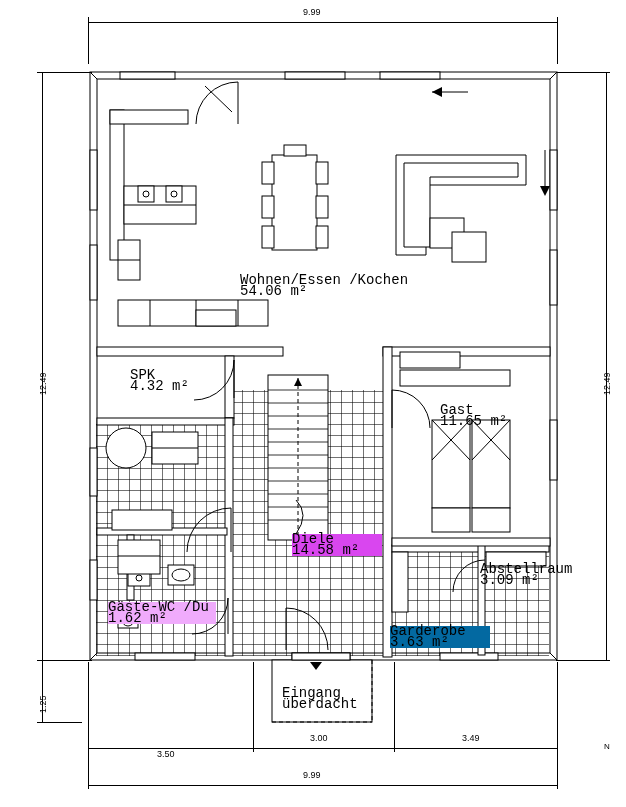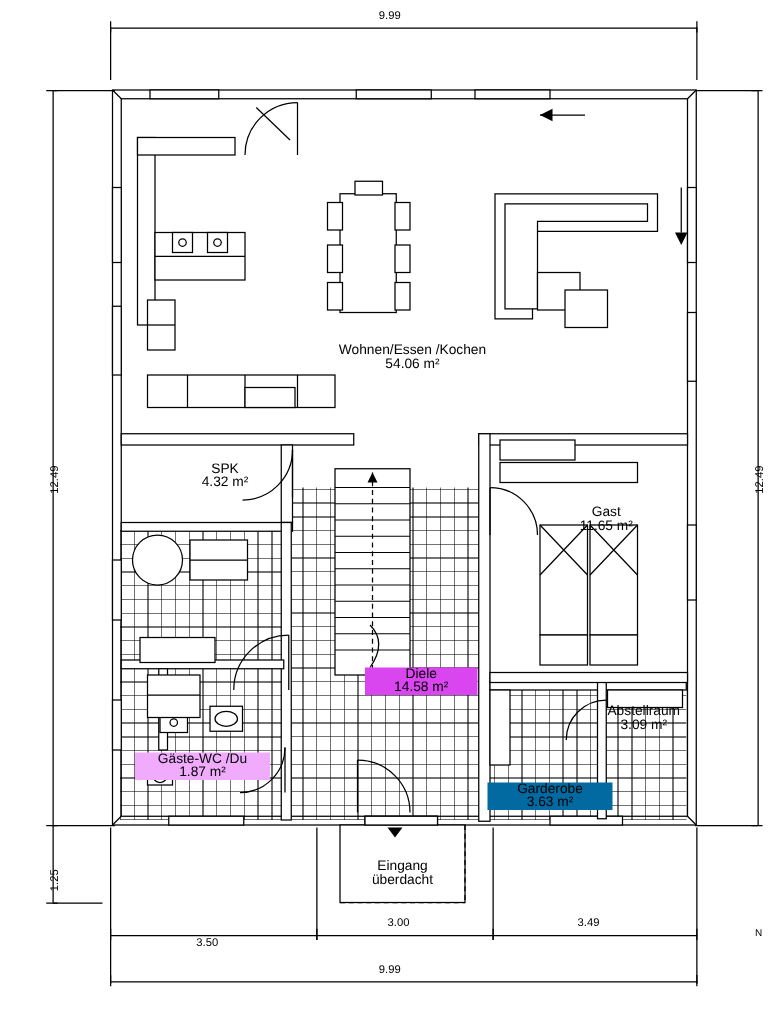--- a/index.html
+++ b/index.html
@@ -6,21 +6,21 @@
   body{font-family:"Liberation Sans", sans-serif;}
   #plan{
     position:relative;
     width:626px;height:807px;
     background:#fff;
     overflow:hidden;
   }
   .ln{position:absolute;background:#000;}
   .h{height:1px;}
   .v{width:1px;}
-  .lbl{position:absolute;font-size:11px;color:#000;text-align:center;line-height:11px;white-space:nowrap;}
+  .lbl{position:absolute;font-size:14px;color:#000;text-align:left;line-height:11px;white-space:nowrap;font-family:Liberation Mono, monospace;}
   .dim{position:absolute;font-size:9px;color:#000;white-space:nowrap;text-align:center;}
   .dimv{position:absolute;font-size:9px;color:#000;white-space:nowrap;transform:rotate(-90deg);transform-origin:left top;}
   .tick{position:absolute;width:1px;height:9px;background:#000;}
   .tickh{position:absolute;height:1px;width:9px;background:#000;}
   .hatch{position:absolute;
      background-image:
        repeating-linear-gradient(0deg, rgba(0,0,0,.55) 0 1px, transparent 1px 11px),
        repeating-linear-gradient(90deg, rgba(0,0,0,.55) 0 1px, transparent 1px 11px);
   }
   svg.ov{position:absolute;left:0;top:0;width:626px;height:807px;pointer-events:none;}
@@ -261,21 +261,21 @@
     <span>3.09 m²</span>
   </div>
 
   <div class="lbl" style="left:390px;top:626px;width:100px;background:#0369a1;">
     <span>Garderobe</span><br>
     <span>3.63 m²</span>
   </div>
 
   <div class="lbl" style="left:108px;top:602px;width:108px;background:#f0abfc;">
     <span>Gäste-WC /Du</span><br>
-    <span>1.87 m²</span>
+    <span>1.62 m²</span>
   </div>
 
   <div class="lbl" style="left:282px;top:688px;width:80px;">
     <span>Eingang</span><br>
     <span>überdacht</span>
   </div>
 
 </div>
 
 </body></html>

